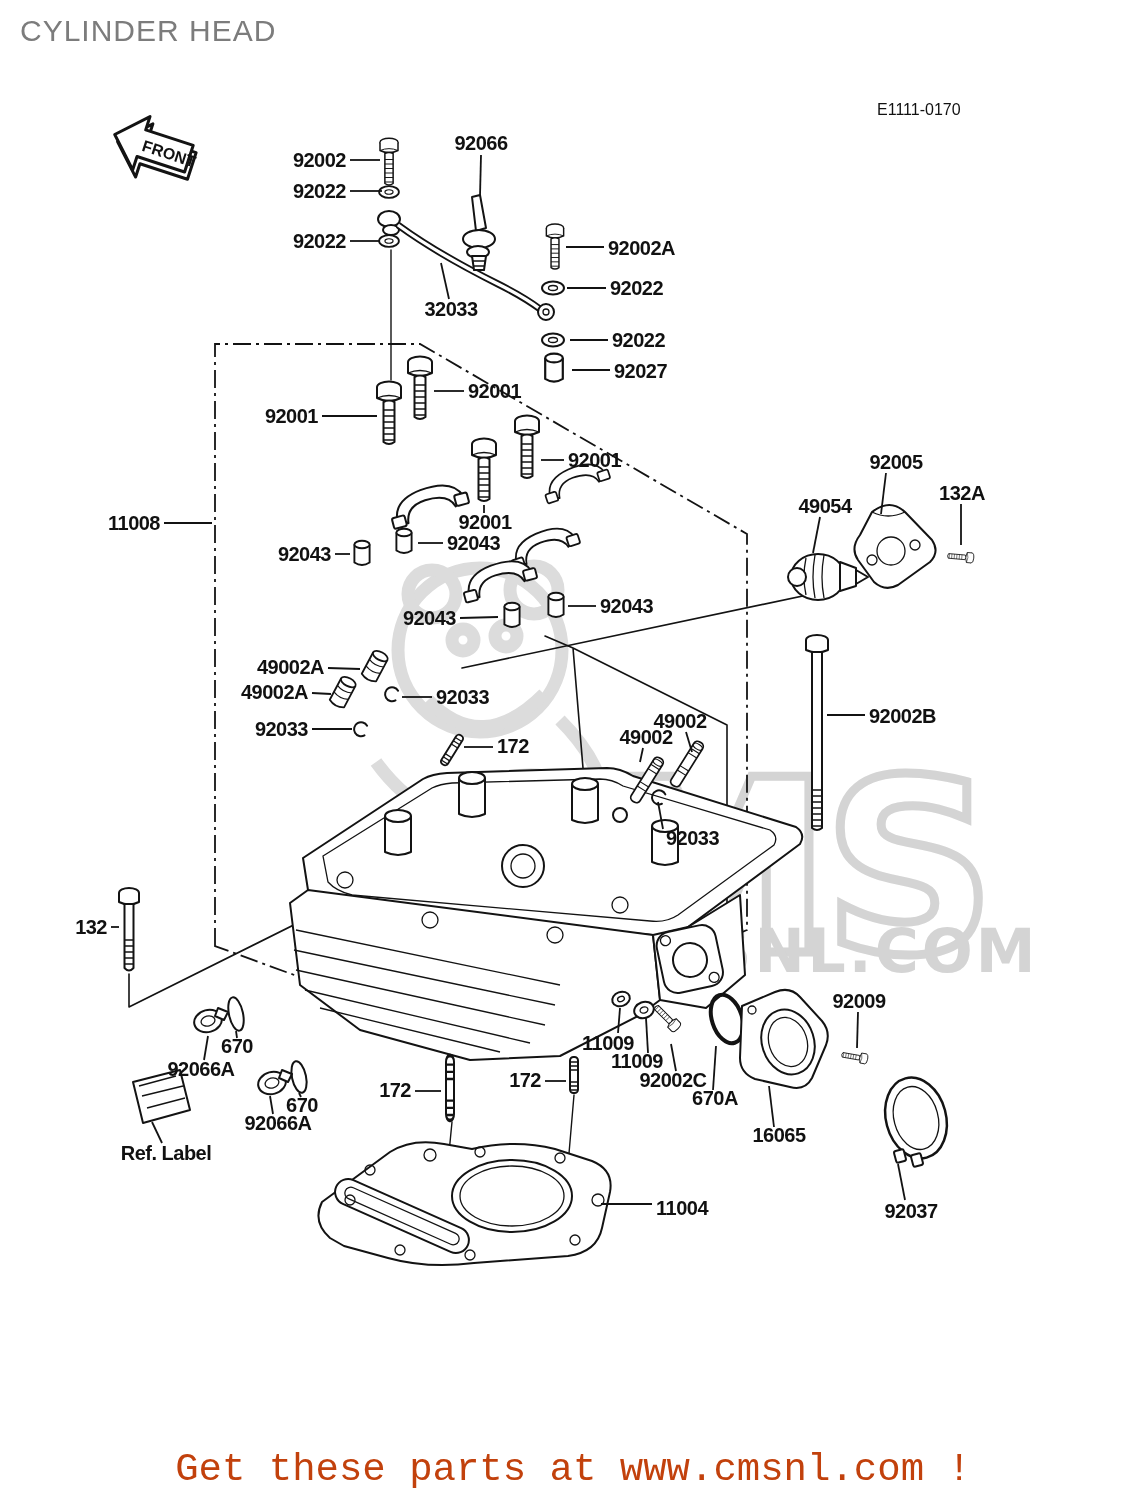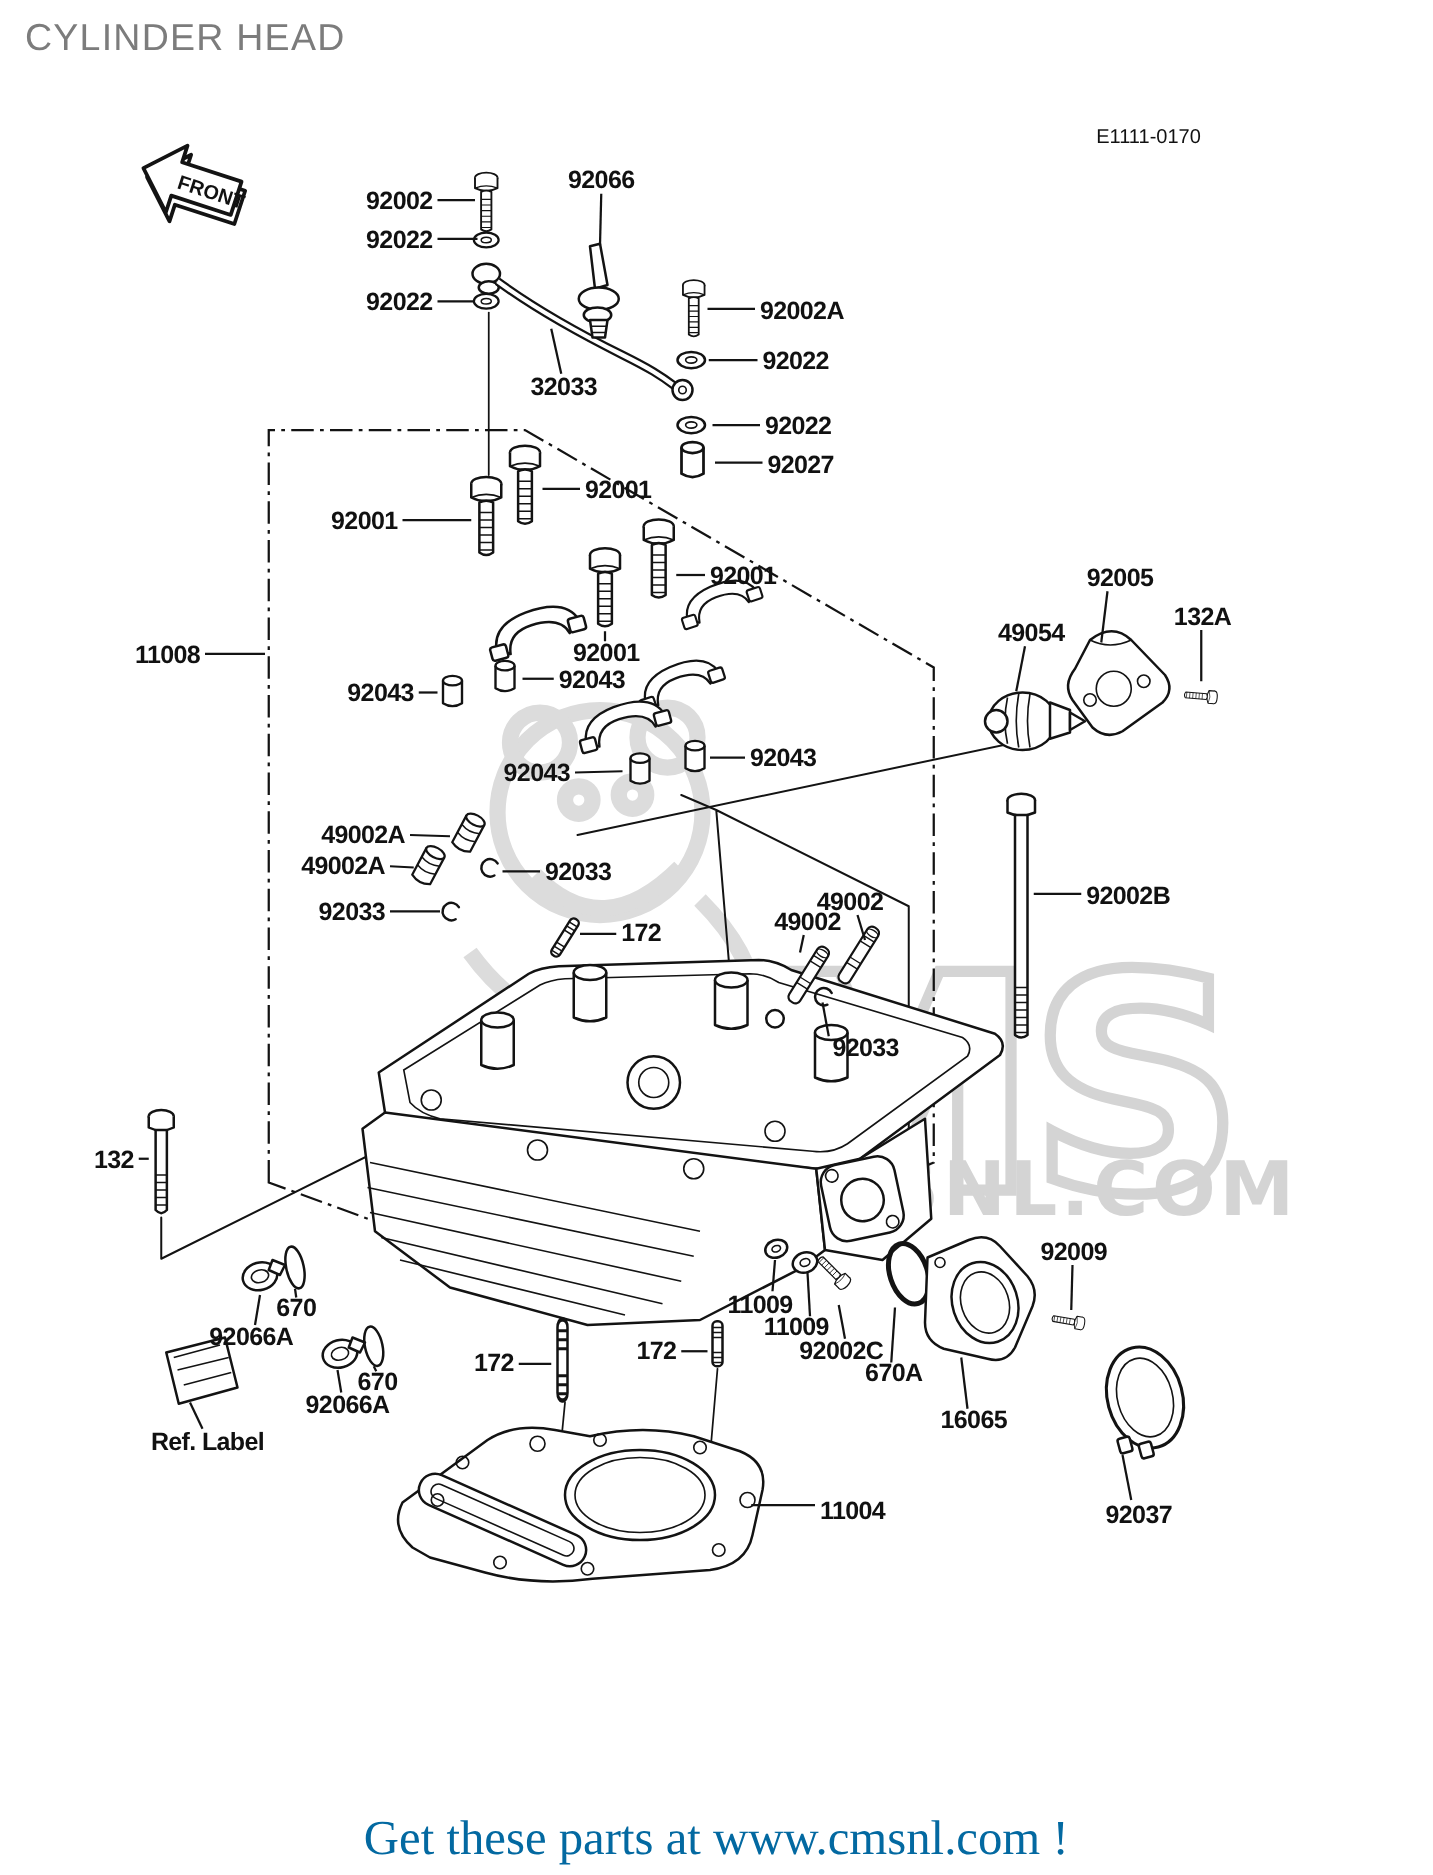--- a/index.html
+++ b/index.html
@@ -2,21 +2,21 @@
 <html><head>
 <meta charset="utf-8">
 <style>
   html,body{margin:0;padding:0;background:#fff;}
   #stage{position:relative;width:1146px;height:1500px;background:#ffffff;overflow:hidden;
          font-family:"Liberation Sans",sans-serif;}
   #page-title{position:absolute;left:20px;top:14px;font-size:30px;letter-spacing:1px;
               color:#7c7c7c;font-family:"Liberation Sans",sans-serif;}
   #diagram-code{position:absolute;left:877px;top:101px;font-size:16px;font-weight:normal;color:#111;}
   #footer-text{position:absolute;left:0;right:0;top:1448px;text-align:center;
-               font-family:Liberation Serif, serif;font-size:39px;color:#0369a1;}
+               font-family:Liberation Mono, monospace;font-size:39px;color:#c2410c;}
   svg.diagram{position:absolute;left:0;top:0;}
   .ln{stroke:#131313;stroke-width:2;fill:none;stroke-linejoin:round;stroke-linecap:round;}
   .fillw{fill:#ffffff;stroke:#131313;stroke-width:2;stroke-linejoin:round;}
   .thin{stroke:#131313;stroke-width:1.3;fill:none;}
   .plabel{font-family:"Liberation Sans",sans-serif;font-weight:bold;font-size:20px;
           letter-spacing:-0.5px;fill:#111;}
   .leader{stroke:#131313;stroke-width:1.8;}
   .dashdot{stroke:#131313;stroke-width:1.8;fill:none;stroke-dasharray:18 5 3 5;}
   .wm-big{font-family:"DejaVu Sans",sans-serif;font-weight:bold;font-size:240px;
           fill:none;stroke:#d4d4d4;stroke-width:9;letter-spacing:-8px;}

